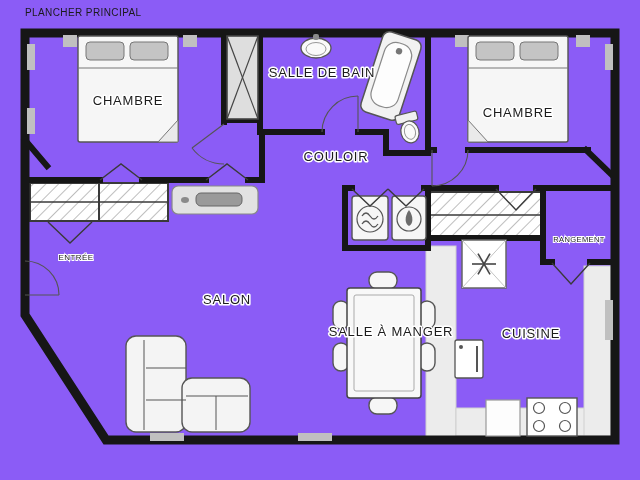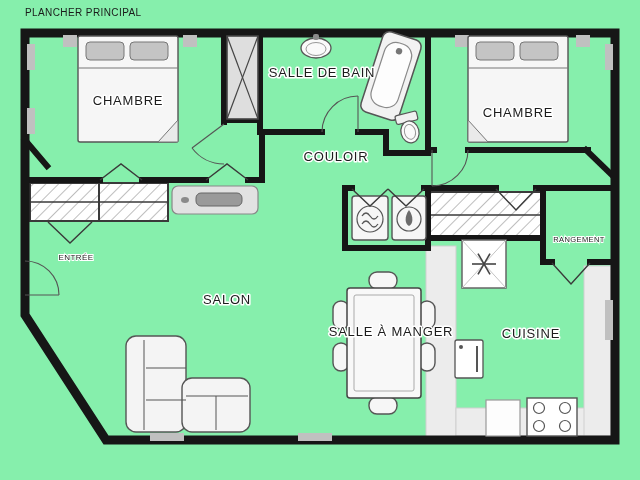--- a/index.html
+++ b/index.html
@@ -1,16 +1,16 @@
 <!DOCTYPE html>
 <html><head>
 <meta charset="utf-8">
 <style>
   html,body{margin:0;padding:0;background:#ffffff;}
-  .page{position:relative;width:640px;height:480px;background:#86efac;font-family:"Liberation Sans",sans-serif;overflow:hidden;}
+  .page{position:relative;width:640px;height:480px;background:#8b5cf6;font-family:"Liberation Sans",sans-serif;overflow:hidden;}
   svg{display:block;}
   .room-label{font-family:"Liberation Sans",sans-serif;font-size:13px;letter-spacing:0.8px;fill:#1c1c1c;text-anchor:middle;paint-order:stroke;stroke:#ffffff;stroke-width:3px;stroke-linejoin:round;}
   .small-label{font-family:"Liberation Sans",sans-serif;font-size:8px;letter-spacing:0.4px;fill:#1c1c1c;text-anchor:middle;paint-order:stroke;stroke:#ffffff;stroke-width:2px;}
   .title-label{font-family:"Liberation Sans",sans-serif;font-size:10px;letter-spacing:0.4px;fill:#1a1a1a;text-anchor:start;}
   .wall{stroke:#161616;fill:none;stroke-linecap:square;}
   .furn{fill:#f6f6f6;stroke:#555;stroke-width:1.4;}
   .furn-light{fill:#ececec;stroke:#cfcfcf;stroke-width:1;}
   .arc{stroke:#555;stroke-width:1.1;fill:none;}
   .chev{stroke:#3a3a3a;stroke-width:1.4;fill:none;}
 </style>

